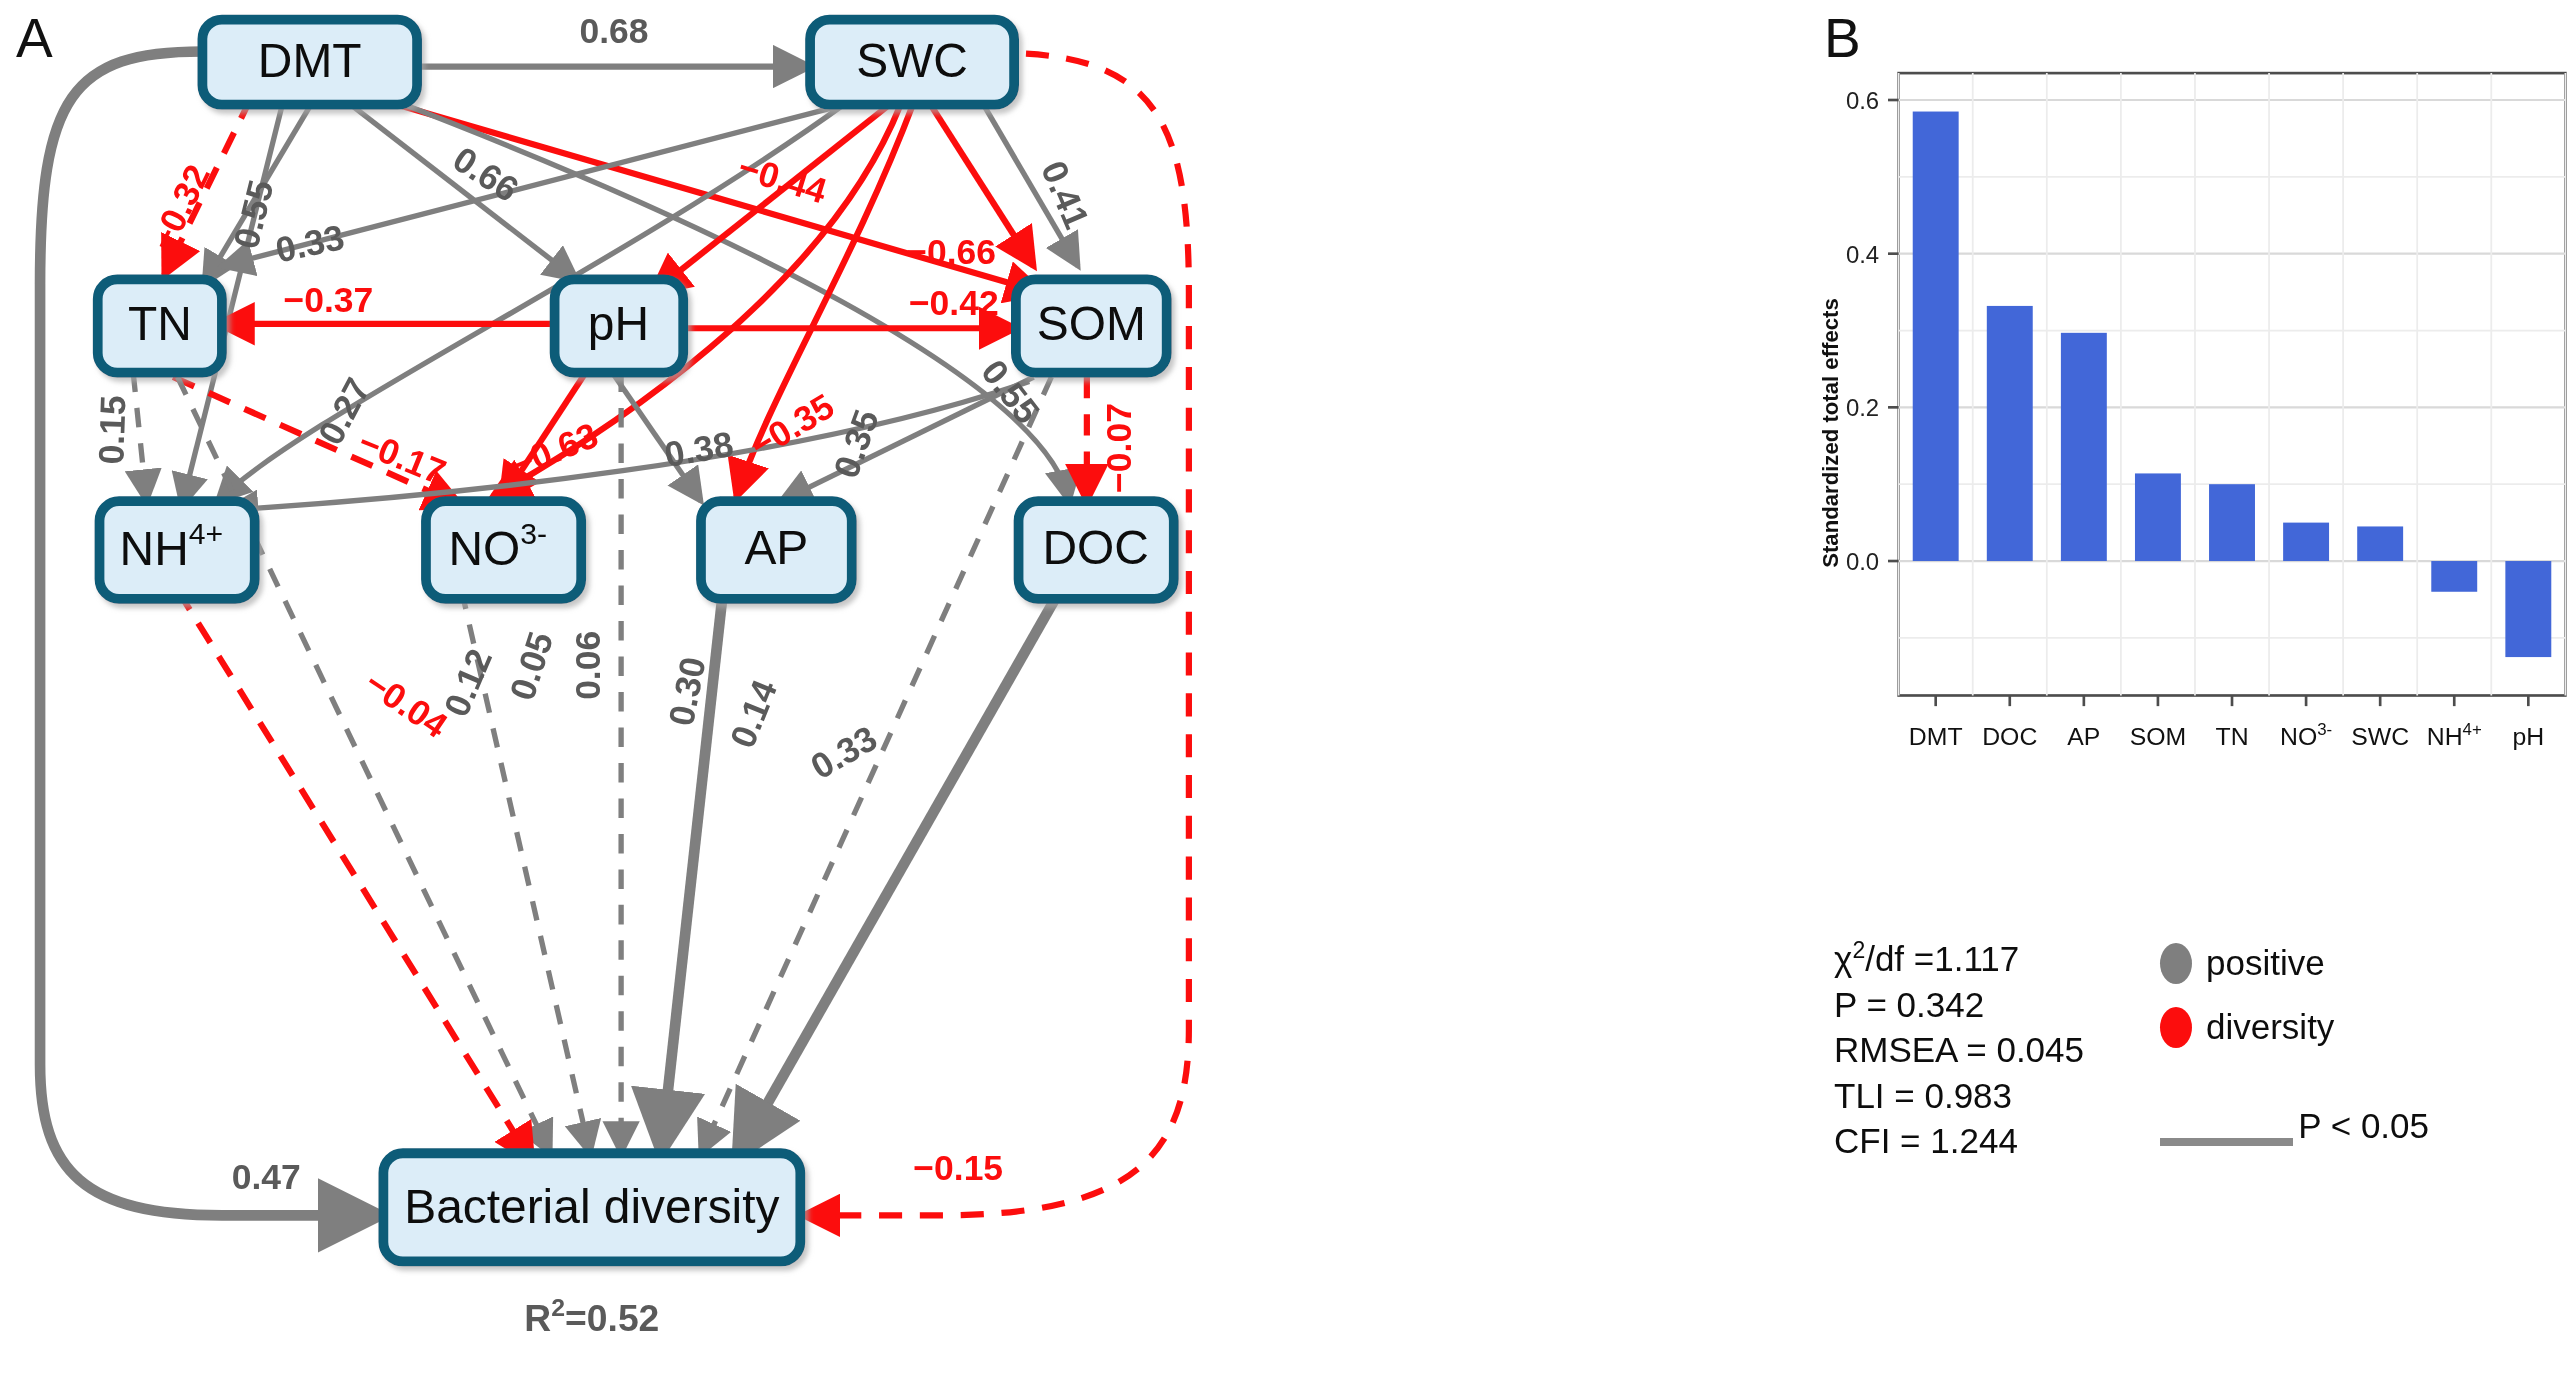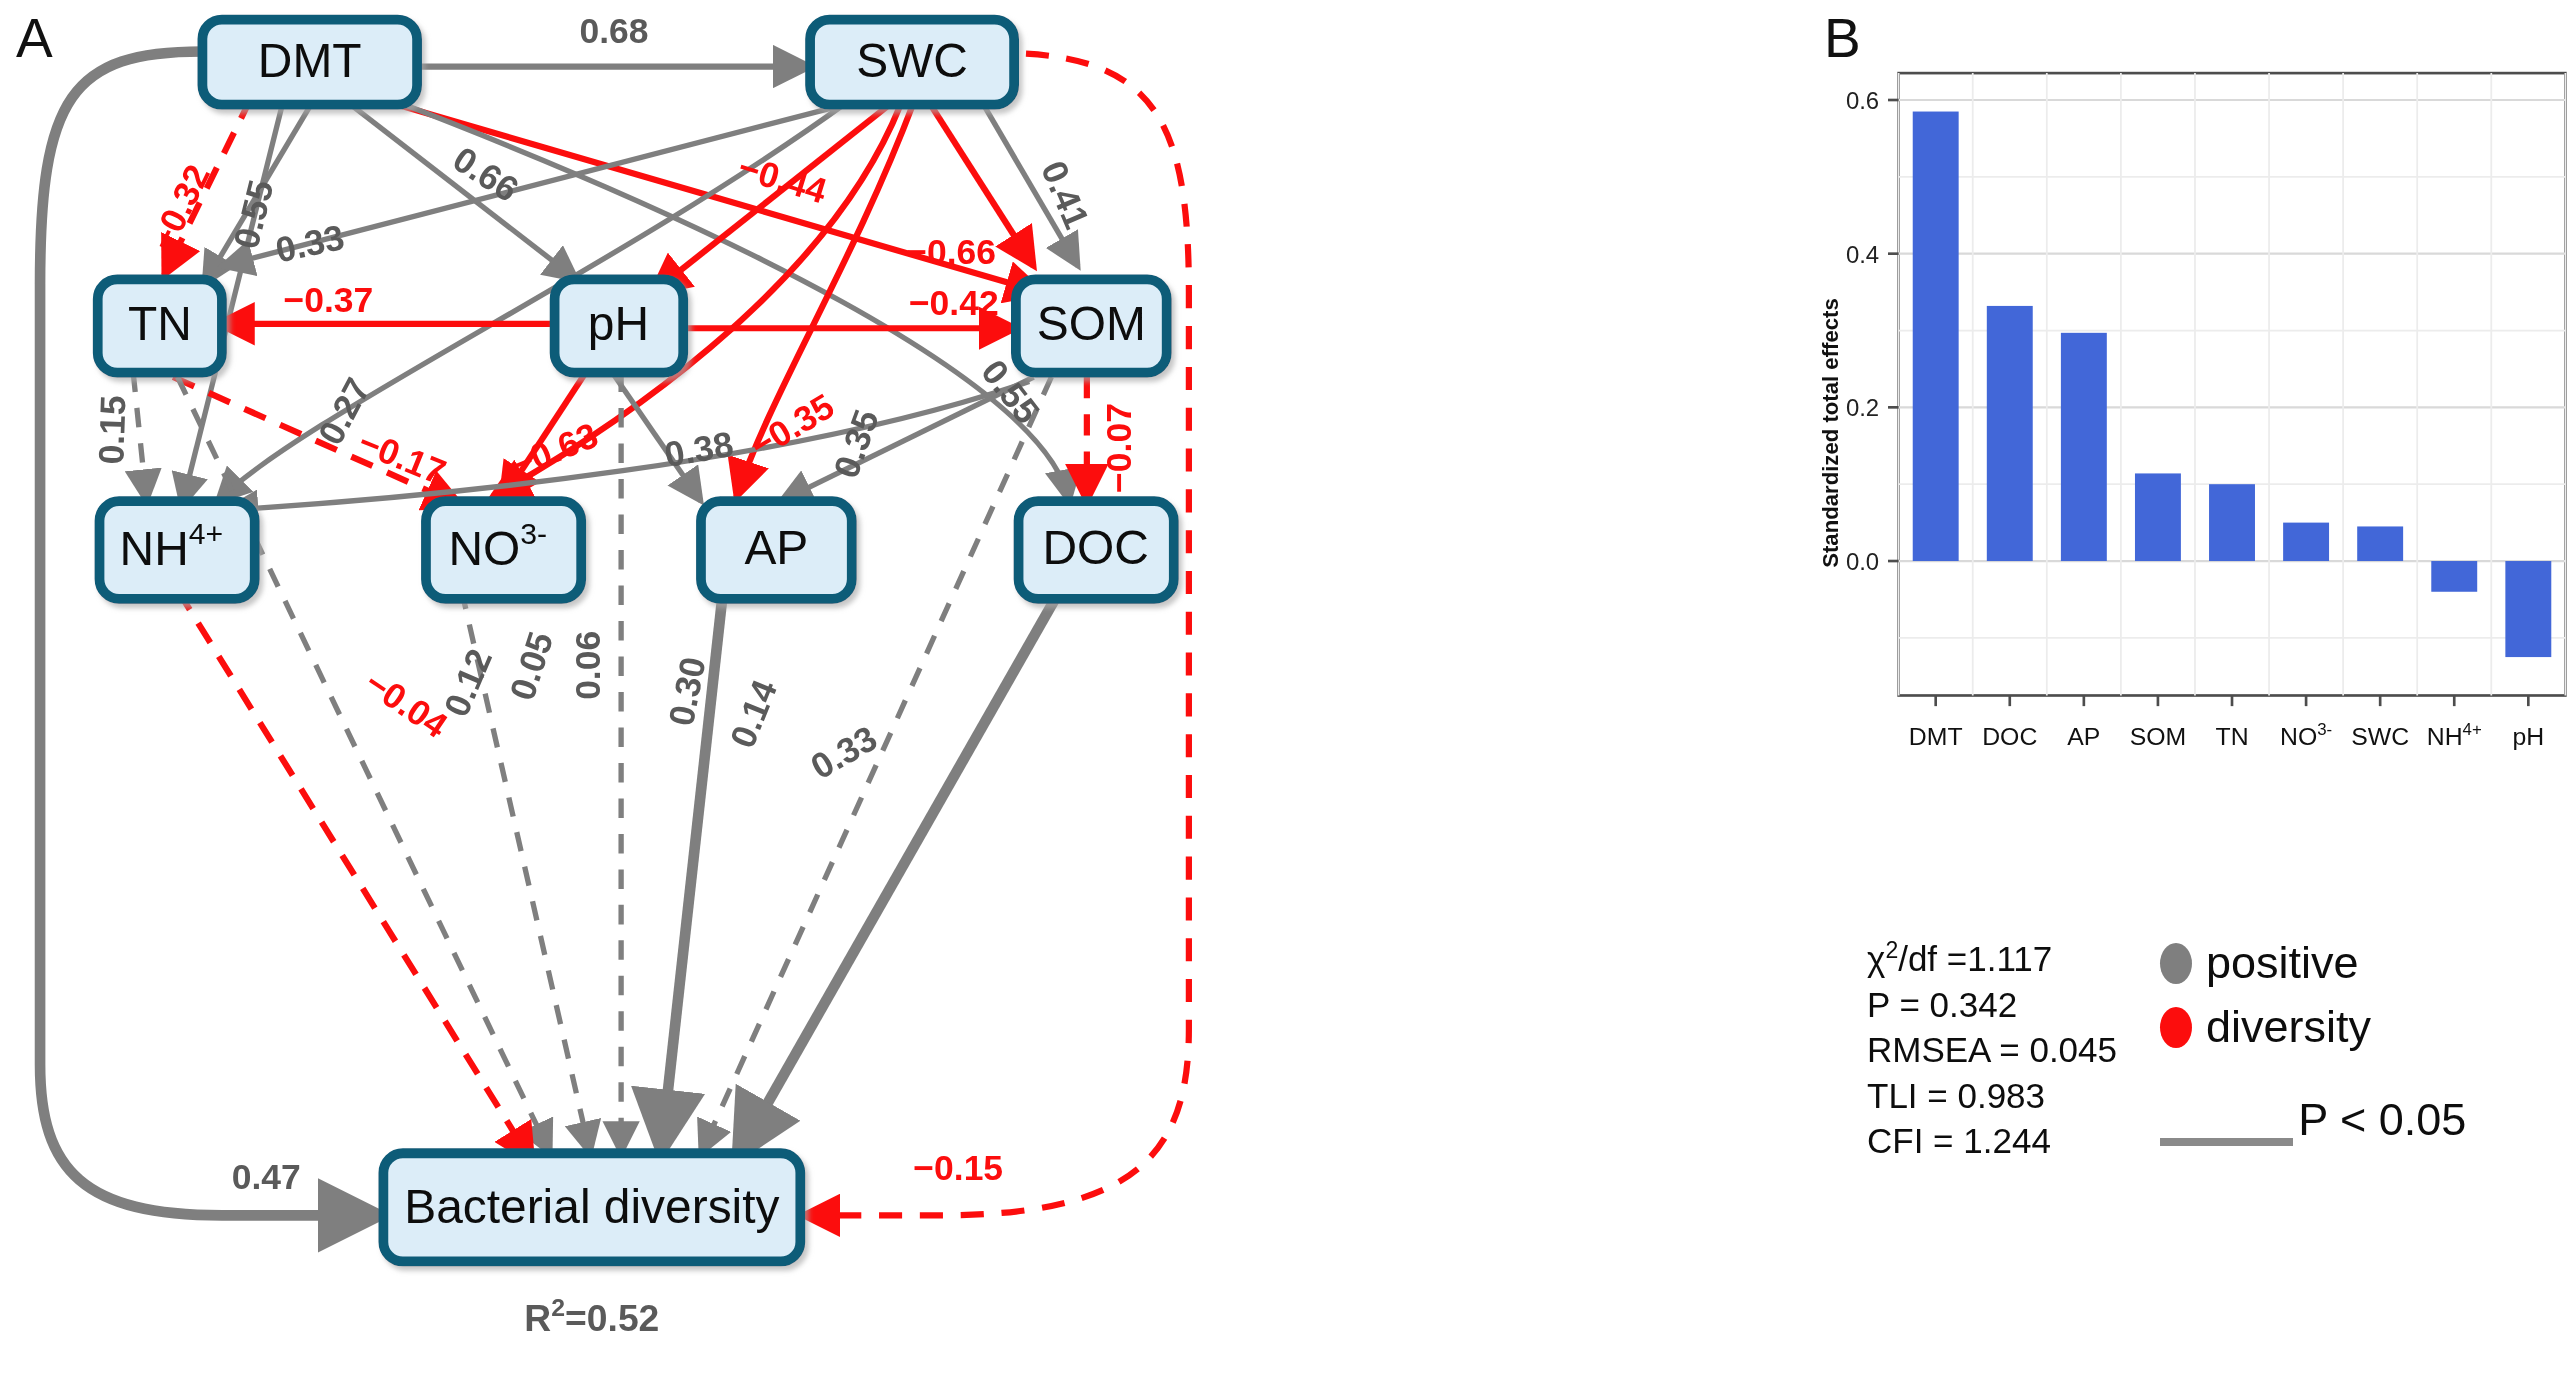--- a/index.html
+++ b/index.html
@@ -14,27 +14,27 @@
   .coef.neg{fill:#fc0d0d;}
   .r2{font-family:"Liberation Sans",sans-serif;font-weight:bold;font-size:42px;fill:#5a5a5a;text-anchor:middle;}
   .r2 tspan.s{font-size:28px;}
   
   #panelB{position:absolute;left:1810px;top:0;width:766px;height:1391px;}
   svg.bar{position:absolute;left:0;top:0;width:766px;height:914px;}
   .ylab{font-family:"Liberation Sans",sans-serif;font-weight:bold;font-size:25px;fill:#111;}
   .tick{font-family:"Liberation Sans",sans-serif;font-size:27px;fill:#222;}
   .xtick{font-family:"Liberation Sans",sans-serif;font-size:28px;fill:#111;text-anchor:middle;}
   .xtick tspan.s{font-size:19px;}
-  #stats{position:absolute;left:24px;top:936px;font-size:35px;color:#0d0d0d;line-height:1.30;margin-left:33px;}
+  #stats{position:absolute;left:24px;top:936px;font-size:35px;color:#0d0d0d;line-height:1.30;}
   #stats div{white-space:nowrap;}
   #stats sup{font-size:23px;}
   #legend{position:absolute;left:350px;top:931px;}
   .lg-row{display:flex;align-items:center;height:64px;}
   .lg-dot{width:32px;height:41px;border-radius:50%;margin-right:14px;}
-  .lg-txt{font-size:45px;color:#0d0d0d;}
+  .lg-txt{font-size:35px;color:#0d0d0d;}
   .lg-line{width:133px;height:0;margin-right:5.3px;}
   .lg-solid{border-top:8px solid #8a8a8a;}
   .lg-dash{border-top:8px dashed #8a8a8a;}
 </style>
 </head>
 <body>
 
 <div id="root">
 
   <div class="panel-letter" style="left:16px;top:10.6px;">A</div>

